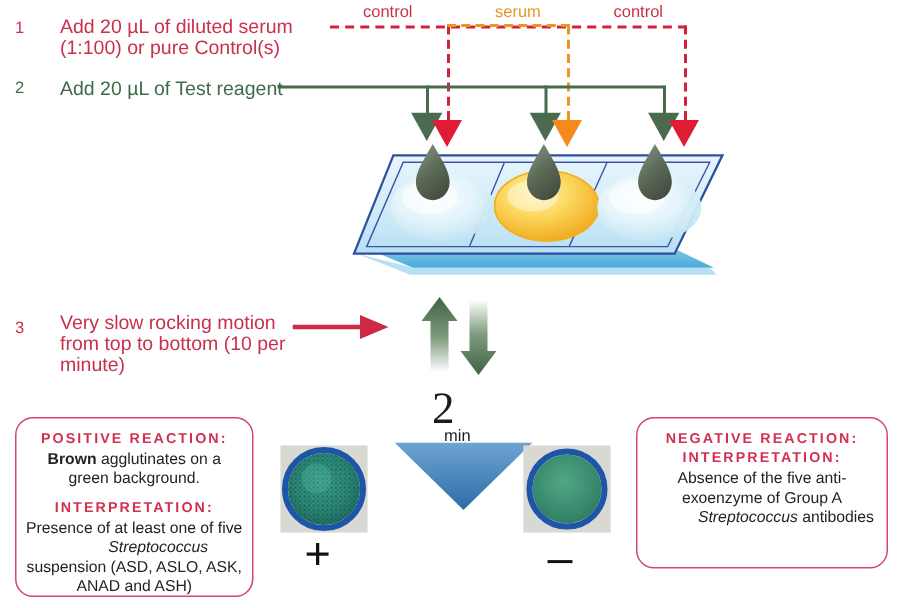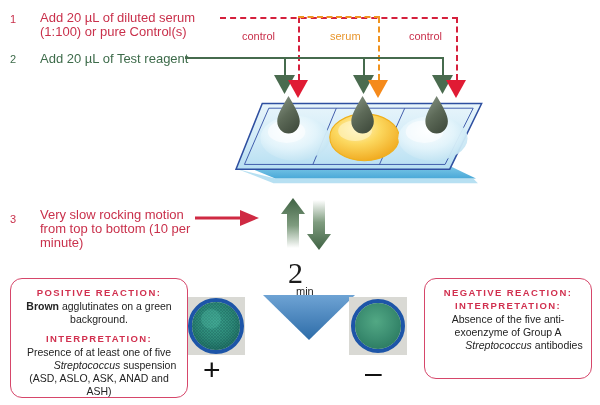--- a/index.html
+++ b/index.html
@@ -15,21 +15,21 @@
   .orange{color:#e8962e;}
 
   #step1-num{left:10px;top:13px;}
   #step1-txt{left:40px;top:11px;width:180px;}
   #step2-num{left:10px;top:53px;}
   #step2-txt{left:40px;top:52px;width:190px;}
   #step3-num{left:10px;top:213px;}
   #step3-txt{left:40px;top:208px;width:160px;}
 
   
-  .toplabel{font-size:11px;top:2px;margin-top:28px;}
+  .toplabel{font-size:11px;top:2px;}
   #lbl-control-1{left:242px;}
   #lbl-serum{left:330px;}
   #lbl-control-2{left:409px;}
 
   
   .hdash-red{height:0;border-top:2.5px dashed #d5203c;}
   .vdash-red{width:0;border-left:2.5px dashed #d5203c;}
   .vdash-org{width:0;border-left:2.5px dashed #f0931f;}
   .hline-green{height:0;border-top:2px solid #466b4d;}
   .vline-green{width:0;border-left:2px solid #466b4d;}
@@ -46,21 +46,21 @@
   .photo{width:58px;height:58px;background:#d9d9d4;}
   #photo-pos{left:187px;top:297px;}
   #photo-neg{left:349px;top:297px;}
   .sign{font-size:30px;color:#111;font-family:"Liberation Sans",sans-serif;}
   #sign-pos{left:203px;top:353px;}
   #sign-neg{left:365px;top:356px;}
 
   
   .resbox{border:1.4px solid #d6466a;border-radius:12px;
           box-sizing:border-box;padding:8px 6px;text-align:center;}
-  #box-pos{left:10px;top:278px;width:178px;height:120px;}
+  #box-pos{left:10px;top:278px;width:159px;height:120px;}
   #box-neg{left:424px;top:278px;width:168px;height:101px;}
   .res-head{color:#d1304f;font-size:9.5px;font-weight:bold;letter-spacing:1.4px;
             margin:0 0 2px 0;}
   .res-body{font-size:10.5px;line-height:13px;color:#232323;margin:0 0 7px 0;}
   .res-body b{font-weight:bold;}
   .res-body i{margin-left:32px;}
 </style>
 </head>
 <body>
 

